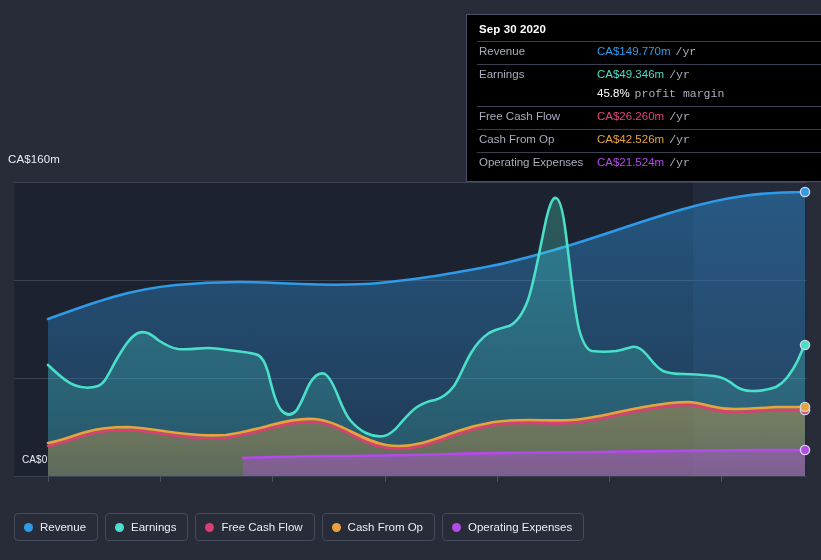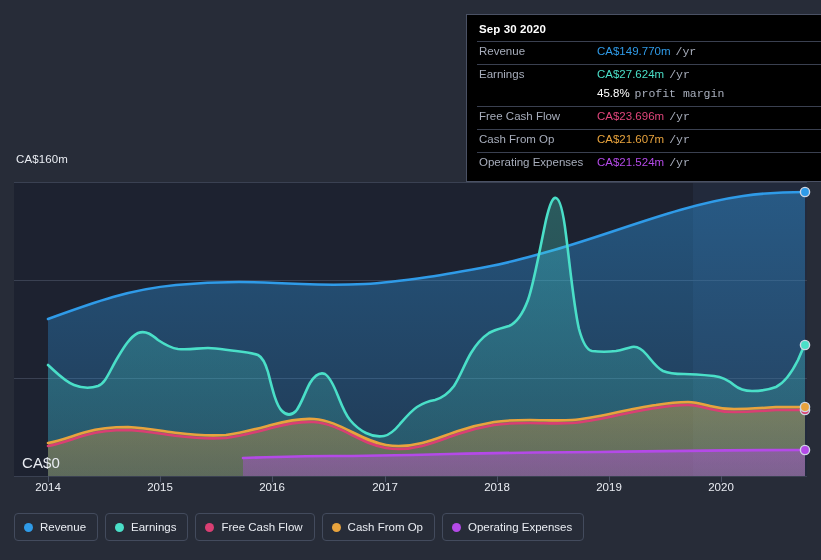--- a/index.html
+++ b/index.html
@@ -11,26 +11,26 @@
     position:relative;
     -webkit-font-smoothing:antialiased;
   }
   #root{position:absolute;inset:0;}
 
   
   .chart-wrap{position:absolute;left:0;top:0;width:821px;height:505px;}
   svg.chart{position:absolute;left:0;top:0;}
 
   .ylabel-top{
-    position:absolute;left:16px;top:153px;
+    position:absolute;left:8px;top:153px;
     font-size:11.5px;color:#e9ecf2;letter-spacing:.1px;
   }
   .ylabel-bottom{
     position:absolute;left:22px;top:454px;
-    font-size:15px;color:#e9ecf2;letter-spacing:.1px;
+    font-size:10px;color:#e9ecf2;letter-spacing:.1px;
   }
   .xaxis{
     position:absolute;left:0;top:481px;width:821px;height:22px;
   }
   .xtick{
     position:absolute;
     font-size:11.5px;color:#e9ecf2;
     transform:translateX(-50%);
     top:0;
   }
@@ -196,61 +196,52 @@
         <line x1="385.5" y1="476" x2="385.5" y2="482"></line>
         <line x1="497.5" y1="476" x2="497.5" y2="482"></line>
         <line x1="609.5" y1="476" x2="609.5" y2="482"></line>
         <line x1="721.5" y1="476" x2="721.5" y2="482"></line>
       </g>
     </svg>
 
     <div class="ylabel-top">CA$160m</div>
     <div class="ylabel-bottom">CA$0</div>
 
-    <div class="xaxis">
-      <div class="xtick" style="left:48px">2014</div>
-      <div class="xtick" style="left:160px">2015</div>
-      <div class="xtick" style="left:272px">2016</div>
-      <div class="xtick" style="left:385px">2017</div>
-      <div class="xtick" style="left:497px">2018</div>
-      <div class="xtick" style="left:609px">2019</div>
-      <div class="xtick" style="left:721px">2020</div>
-    </div>
   </div>
 
   <div class="tooltip">
     <div class="tt-date">Sep 30 2020</div>
 
     <div class="tt-row">
       <span class="tt-label">Revenue</span>
       <span class="tt-val" style="color:#2f9be8">CA$149.770m</span>
       <span class="tt-unit">/yr</span>
     </div>
 
     <div class="tt-row">
       <span class="tt-label">Earnings</span>
-      <span class="tt-val" style="color:#4adfc8">CA$27.624m</span>
+      <span class="tt-val" style="color:#4adfc8">CA$49.346m</span>
       <span class="tt-unit">/yr</span>
     </div>
 
     <div class="tt-row sub">
       <span class="tt-label"></span>
       <span class="tt-val" style="color:#ffffff">45.8%</span>
       <span class="tt-unit">profit margin</span>
     </div>
 
     <div class="tt-row">
       <span class="tt-label">Free Cash Flow</span>
-      <span class="tt-val" style="color:#e0457b">CA$23.696m</span>
+      <span class="tt-val" style="color:#e0457b">CA$26.260m</span>
       <span class="tt-unit">/yr</span>
     </div>
 
     <div class="tt-row">
       <span class="tt-label">Cash From Op</span>
-      <span class="tt-val" style="color:#e8a33d">CA$21.607m</span>
+      <span class="tt-val" style="color:#e8a33d">CA$42.526m</span>
       <span class="tt-unit">/yr</span>
     </div>
 
     <div class="tt-row">
       <span class="tt-label">Operating Expenses</span>
       <span class="tt-val" style="color:#b44ae8">CA$21.524m</span>
       <span class="tt-unit">/yr</span>
     </div>
   </div>
 

